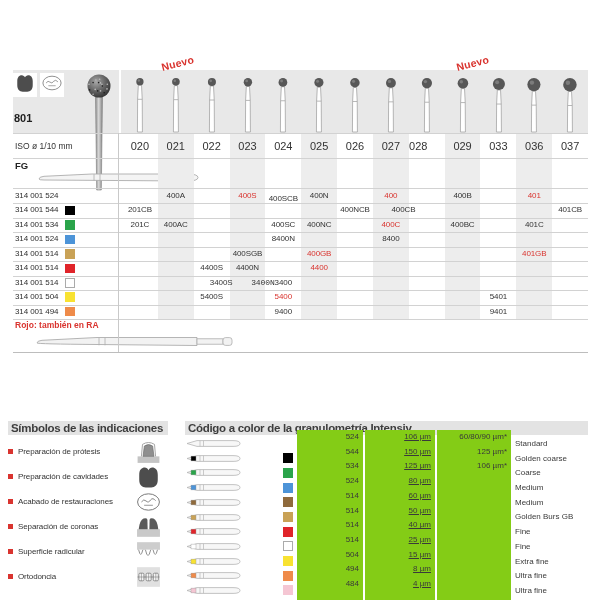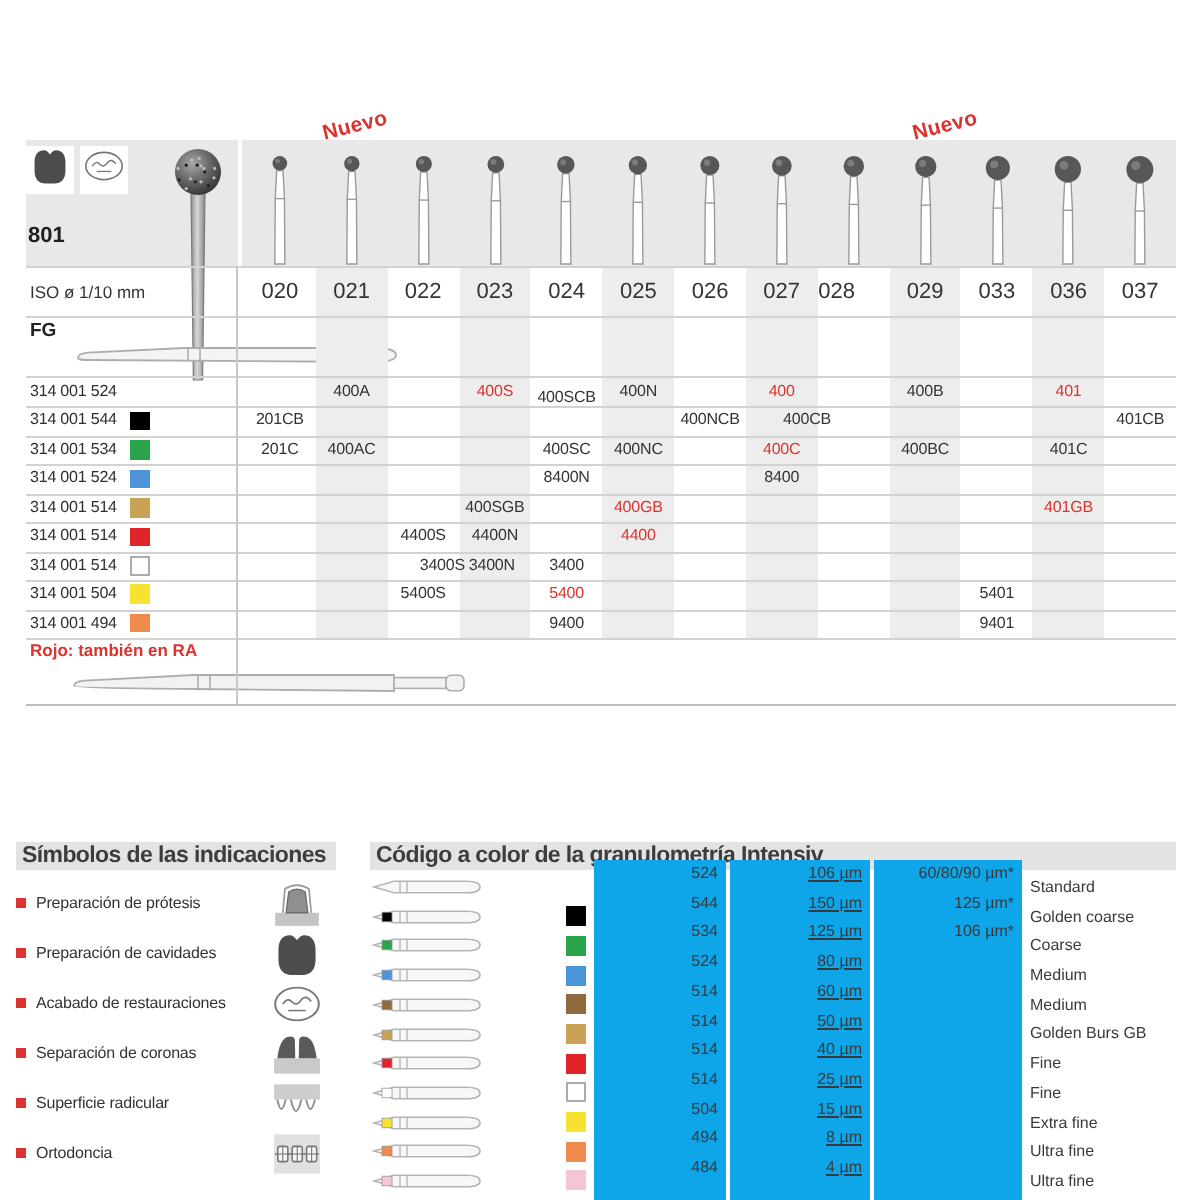--- a/index.html
+++ b/index.html
@@ -36,21 +36,21 @@
   .bullet{width:5px;height:5px;background:#d9342f;margin-right:5px;flex:none;}
   .symlabel{font-size:8px;color:#333;letter-spacing:-0.1px;}
   .symicon{margin-left:auto;margin-right:14px;flex:none;display:flex;align-items:center;}
   #granu{position:absolute;left:185px;top:421px;width:403px;}
   #granurows{margin-top:2px;}
   .grow{display:flex;align-items:center;height:13.2px;margin-top:1.5px;}
   .gpic{width:62px;flex:none;display:flex;align-items:center;}
   .gsq{width:10px;height:10px;margin-left:36px;flex:none;}
   .gsq.white{border:1px solid #ababab;box-sizing:border-box;background:#fff;}
   .gsq.none{background:transparent;}
-  .gcell{background:#0ea5e9;font-size:8px;height:27px;line-height:13.2px;text-align:right;
+  .gcell{background:#84cc16;font-size:8px;height:27px;line-height:13.2px;text-align:right;
          padding-right:4px;box-sizing:border-box;color:#3a3a3a;flex:none;}
   .gcode{width:66px;margin-left:4px;}
   .gsize{width:70px;margin-left:2px;text-decoration:underline;}
   .gextra{width:74px;margin-left:2px;}
   .gname{flex:1;font-size:8px;line-height:13.2px;padding-left:4px;color:#3a3a3a;}
 </style>
 </head>
 <body>
 
 <div id="catalog">
@@ -256,21 +256,21 @@
     <div class="cell red" style="left: 288.25px; top: 176.76px; width: 35.85px; height: 14.44px; line-height: 14.44px;">400GB</div>
     <div class="cell red" style="left: 503.35px; top: 176.76px; width: 35.85px; height: 14.44px; line-height: 14.44px;">401GB</div>
     <div class="ref" style="top: 191.2px; height: 14.44px; line-height: 14.44px;">314 001 514</div>
     <div class="sq" style="left: 52px; top: 193.6px; background: rgb(224, 36, 42);"></div>
     <div class="cell" style="left: 180.7px; top: 191.2px; width: 35.85px; height: 14.44px; line-height: 14.44px;">4400S</div>
     <div class="cell" style="left: 216.55px; top: 191.2px; width: 35.85px; height: 14.44px; line-height: 14.44px;">4400N</div>
     <div class="cell red" style="left: 288.25px; top: 191.2px; width: 35.85px; height: 14.44px; line-height: 14.44px;">4400</div>
     <div class="ref" style="top: 205.64px; height: 14.44px; line-height: 14.44px;">314 001 514</div>
     <div class="sq white" style="left: 52px; top: 208.04px;"></div>
     <div class="cell" style="left: 180.7px; top: 205.64px; width: 29px; height: 14.44px; line-height: 14.44px; padding-left: 13px;">3400S</div>
-    <div class="cell" style="left: 215px; top: 205.64px; width: 35.85px; height: 14.44px; line-height: 14.44px;">3400N</div>
+    <div class="cell" style="left: 232px; top: 205.64px; width: 35.85px; height: 14.44px; line-height: 14.44px; font-family: Liberation Mono, monospace;">3400N</div>
     <div class="cell" style="left: 252.4px; top: 205.64px; width: 35.85px; height: 14.44px; line-height: 14.44px;">3400</div>
     <div class="ref" style="top: 220.08px; height: 14.44px; line-height: 14.44px;">314 001 504</div>
     <div class="sq" style="left: 52px; top: 222.48px; background: rgb(248, 226, 49);"></div>
     <div class="cell" style="left: 180.7px; top: 220.08px; width: 35.85px; height: 14.44px; line-height: 14.44px;">5400S</div>
     <div class="cell red" style="left: 252.4px; top: 220.08px; width: 35.85px; height: 14.44px; line-height: 14.44px;">5400</div>
     <div class="cell" style="left: 467.5px; top: 220.08px; width: 35.85px; height: 14.44px; line-height: 14.44px;">5401</div>
     <div class="ref" style="top: 234.52px; height: 14.44px; line-height: 14.44px;">314 001 494</div>
     <div class="sq" style="left: 52px; top: 236.92px; background: rgb(239, 139, 74);"></div>
     <div class="cell" style="left: 252.4px; top: 234.52px; width: 35.85px; height: 14.44px; line-height: 14.44px;">9400</div>
     <div class="cell" style="left: 467.5px; top: 234.52px; width: 35.85px; height: 14.44px; line-height: 14.44px;">9401</div>

